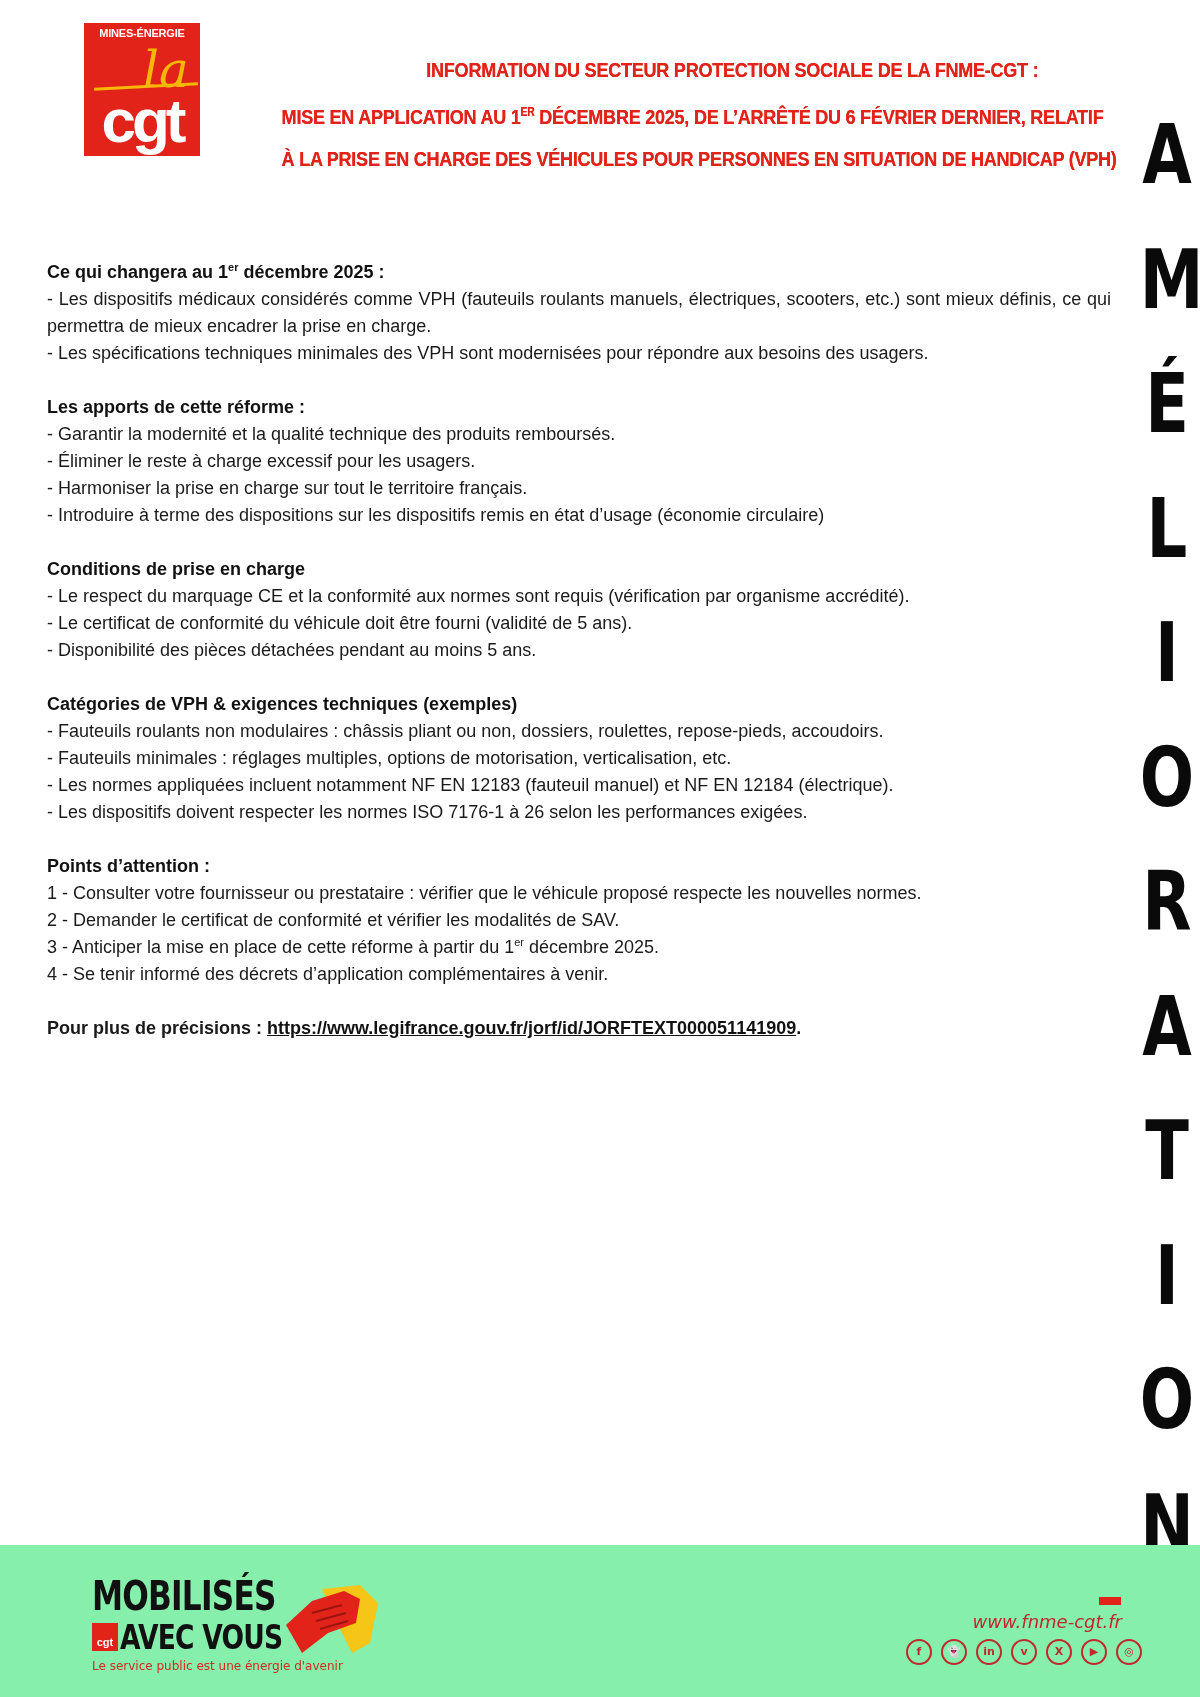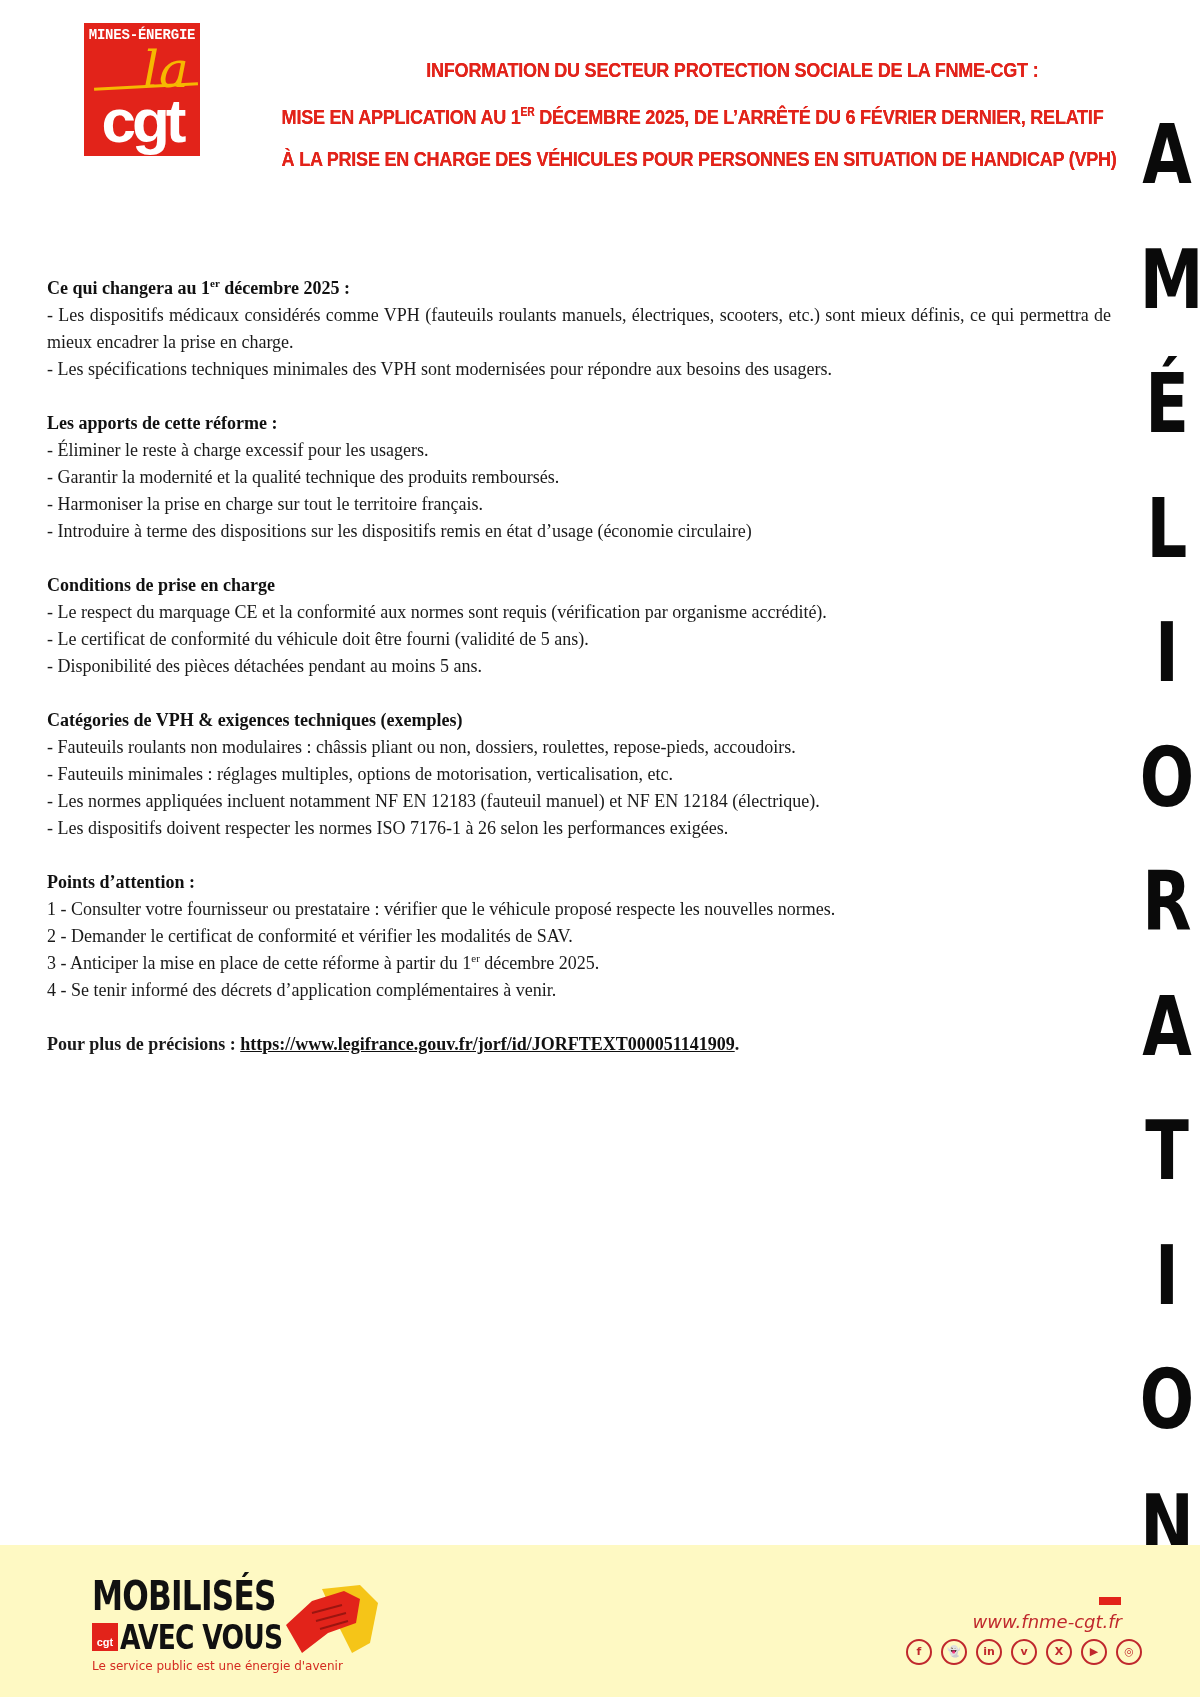--- a/index.html
+++ b/index.html
@@ -6,53 +6,53 @@
   body {
     width: 1200px; height: 1697px; position: relative; overflow: hidden;
     background: #ffffff; font-family: "Liberation Sans", sans-serif; color: #111;
   }
   
   .logo {
     position: absolute; left: 84px; top: 23px; width: 116px; height: 133px;
     background: #e2231a; color: #fff; box-sizing: border-box;
   }
   .logo .mines { position: absolute; top: 4px; left: 0; right: 0; text-align: center;
-    font-family: Liberation Mono, monospace; font-weight: bold; font-size: 14px; letter-spacing: -0.2px; }
+    font-family: Liberation Sans, sans-serif; font-weight: bold; font-size: 11px; letter-spacing: -0.2px; }
   .logo .la { position: absolute; top: 22px; left: 18px; font-family: "DejaVu Serif", serif;
     font-style: italic; color: #f6b800; font-size: 50px; line-height: 1; margin-left: 41px; }
   .logo .la-line { position: absolute; top: 62px; left: 10px; width: 104px; height: 3px; background: #f6b800; transform: rotate(-3deg); }
   .logo .cgt { position: absolute; bottom: 4px; left: 0; width: 116px; text-align: center;
     font-weight: bold; font-size: 62px; line-height: 1; letter-spacing: -4px; }
   .title-block { position: absolute; left: 220px; top: 49px; width: 880px; text-align: right; }
   .title-line { color: #e2231a; font-family: "Liberation Sans", sans-serif; font-weight: bold;
     font-size: 21px; line-height: 42px; white-space: nowrap; transform: scaleX(0.86); letter-spacing: -0.3px;
     text-shadow: 0 0 0.6px #e2231a; }
   .title-line sup { font-size: 12px; }
 
   
   .vertical-word { position: absolute; left: 1132px; top: 105px; width: 70px; }
   .vertical-word .letter {
     display: block; height: 124.5px; text-align: center;
     font-family: "DejaVu Sans", sans-serif; font-weight: bold; font-size: 82px; line-height: 100px;
     color: #0a0a0a; transform: scaleX(0.78);
   }
 
   
-  .content { position: absolute; left: 47px; top: 275px; width: 1064px;
-    font-family: Liberation Serif, serif; font-size: 18px; line-height: 27px; color: #1a1a1a; }
+  .content { position: absolute; left: 47px; top: 259px; width: 1064px;
+    font-family: Liberation Sans, sans-serif; font-size: 18px; line-height: 27px; color: #1a1a1a; }
   .section { margin-bottom: 27px; }
   .section h2 { margin: 0; font-size: 18px; font-weight: bold; line-height: 27px; color: #111; }
   .section p { margin: 0; text-align: justify; }
   .section h2 sup, .section p sup { font-size: 11px; line-height: 0; }
   .link-line { font-weight: bold; }
   .link-line a { color: #111; text-decoration: underline; }
 
   
   .footer { position: absolute; left: 0; top: 1545px; width: 1200px; height: 152px;
-    background: #fef9c3; }
+    background: #86efac; }
   .mob { position: absolute; left: 92px; top: 30px; }
   .mob .l1 { font-family: "DejaVu Sans", sans-serif; font-weight: bold; font-size: 40px; line-height: 42px;
     color: #111; transform: scaleX(0.78); transform-origin: left; letter-spacing: -1px; }
   .mob .l2 { display: flex; align-items: center; margin-top: 2px; }
   .mob .mini-cgt { width: 26px; height: 28px; background: #e2231a; color: #fff; font-weight: bold;
     font-size: 11px; line-height: 38px; text-align: center; }
   .mob .l2 .txt { font-family: "DejaVu Sans", sans-serif; font-weight: bold; font-size: 34px; line-height: 36px;
     color: #111; transform: scaleX(0.78); transform-origin: left; margin-left: 2px; letter-spacing: -1px; }
   .mob .tag { font-family: "DejaVu Sans", sans-serif; font-size: 12px; color: #d42a20; margin-top: 4px; }
   .hands { position: absolute; left: 282px; top: 38px; width: 100px; height: 72px; }
@@ -100,22 +100,22 @@
 
 <div class="content">
   <div class="section">
     <h2><span>Ce qui changera au 1</span><sup>er</sup><span> décembre 2025 :</span></h2>
     <p>- Les dispositifs médicaux considérés comme VPH (fauteuils roulants manuels, électriques, scooters, etc.) sont mieux définis, ce qui permettra de mieux encadrer la prise en charge.</p>
     <p>- Les spécifications techniques minimales des VPH sont modernisées pour répondre aux besoins des usagers.</p>
   </div>
 
   <div class="section">
     <h2>Les apports de cette réforme :</h2>
+    <p>- Garantir la modernité et la qualité technique des produits remboursés.</p>
     <p>- Éliminer le reste à charge excessif pour les usagers.</p>
-    <p>- Garantir la modernité et la qualité technique des produits remboursés.</p>
     <p>- Harmoniser la prise en charge sur tout le territoire français.</p>
     <p>- Introduire à terme des dispositions sur les dispositifs remis en état d’usage (économie circulaire)</p>
   </div>
 
   <div class="section">
     <h2>Conditions de prise en charge</h2>
     <p>- Le respect du marquage CE et la conformité aux normes sont requis (vérification par organisme accrédité).</p>
     <p>- Le certificat de conformité du véhicule doit être fourni (validité de 5 ans).</p>
     <p>- Disponibilité des pièces détachées pendant au moins 5 ans.</p>
   </div>

